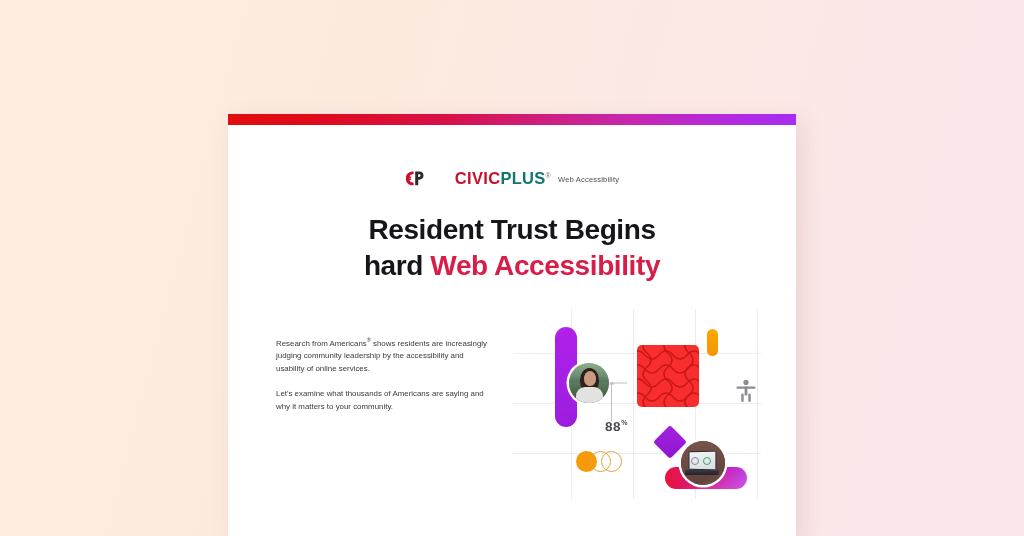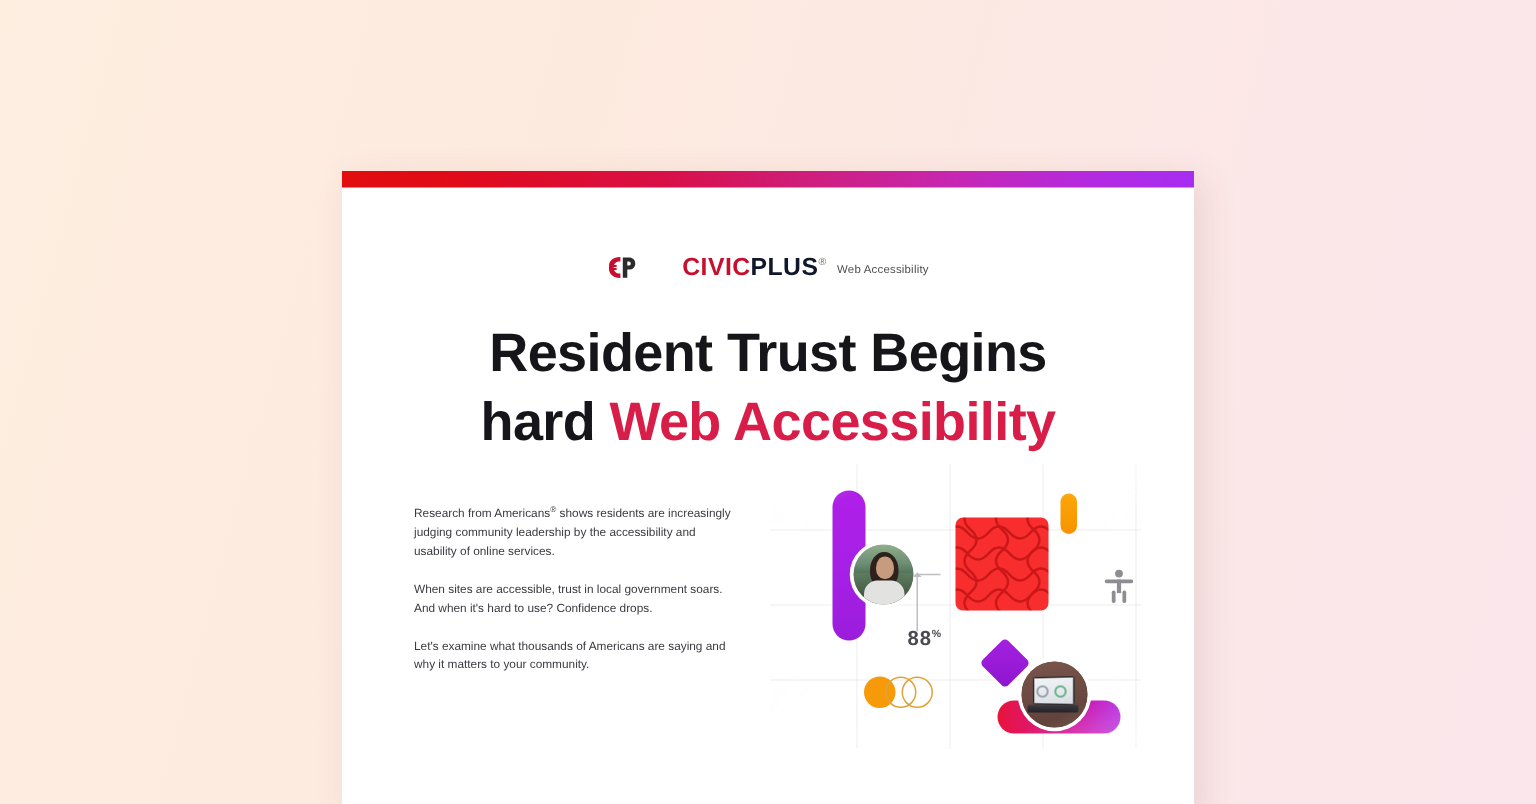--- a/index.html
+++ b/index.html
@@ -59,21 +59,21 @@
   .brand-mark svg { display: block; }
 
   .brand-word {
     font-size: 16.5px;
     font-weight: bold;
     letter-spacing: 0.3px;
     line-height: 1;
     white-space: nowrap;
   }
   .brand-civic { color: #c8102e; margin-left: 24px; }
-  .brand-plus  { color: #0f172a; }
+  .brand-plus  { color: #0f766e; }
   .brand-reg {
     font-size: 7px;
     vertical-align: super;
     color: #6d6d6d;
     font-weight: normal;
   }
 
   .brand-sub {
     font-size: 7.6px;
     color: #4d4d4d;
@@ -82,21 +82,21 @@
     padding-top: 3px;
   }
 
   
   .headline {
     position: absolute;
     left: 0;
     top: 98px;
     width: 100%;
     text-align: center;
-    font-size: 36px;
+    font-size: 28px;
     font-weight: bold;
     line-height: 1.28;
     letter-spacing: -0.4px;
     color: #16161a;
   }
   .headline .hl-accent { color: #d81d48; }
 
   
   .copy-col {
     position: absolute;
@@ -354,21 +354,20 @@
     <span class="brand-sub">Web Accessibility</span>
   </div>
 
   <h1 class="headline">
     <span>Resident Trust Begins</span><br>
     <span>hard </span><span class="hl-accent">Web Accessibility</span>
   </h1>
 
   <div class="copy-col">
     <p><span>Research from Americans</span><sup>®</sup><span> shows residents are increasingly judging community leadership by the accessibility and usability of online services.</span></p>
-    <p>When sites are accessible, trust in local government soars. And when it's hard to use? Confidence drops.</p>
     <p>Let's examine what thousands of Americans are saying and why it matters to your community.</p>
   </div>
 
   <div class="illus">
     <div class="illus-grid"></div>
 
     <div class="sh-purple-bar"></div>
 
     <div class="sh-portrait">
       <div class="ph-sky"></div>

